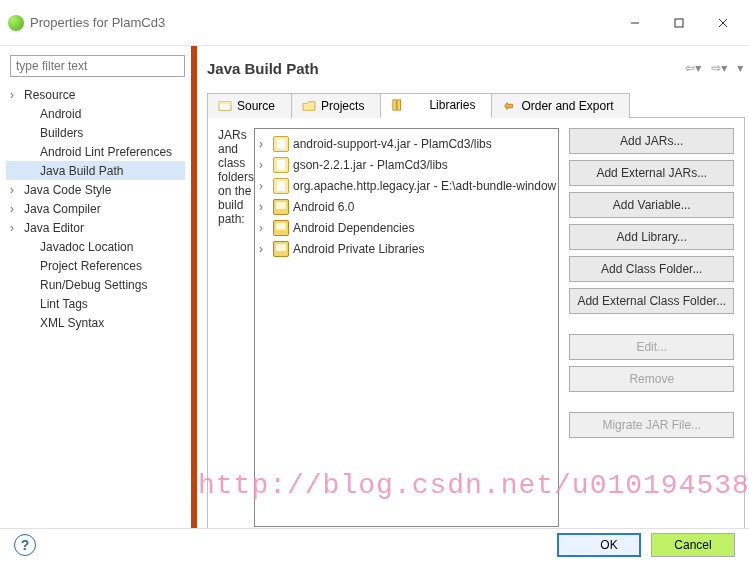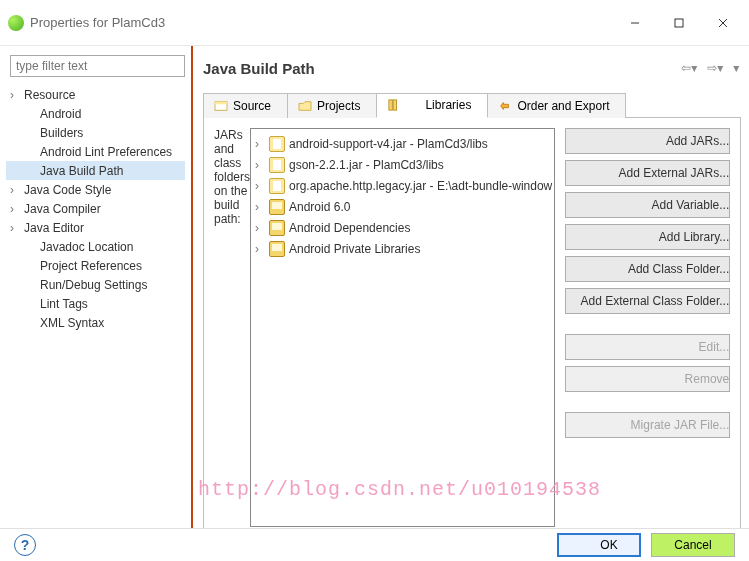--- a/index.html
+++ b/index.html
@@ -5,21 +5,21 @@
 * { box-sizing: border-box; margin: 0; padding: 0; font-family: "Segoe UI", Tahoma, sans-serif; font-size: 12px; }
 body { background: #fff; width: 749px; height: 561px; overflow: hidden; position: relative; }
 
 .titlebar { height: 46px; display: flex; align-items: center; padding: 0 4px 0 8px; background: #fff; border-bottom: 1px solid #e8e8e8; }
 .titlebar .app-icon { width: 16px; height: 16px; border-radius: 50%; background: radial-gradient(circle at 30% 30%, #aef25f, #4caf1f); margin-right: 6px; }
 .titlebar .title { color: #6b6b6b; font-size: 13px; flex: 1; }
 .titlebar .winbtn { width: 44px; height: 28px; display: flex; align-items: center; justify-content: center; color: #555; }
 
 .body-row { display: flex; height: 498px; }
 
-.left-pane { width: 197px; border-right: 2px solid #c2410c; padding: 8px 6px; display: flex; flex-direction: column; }
+.left-pane { width: 197px; border-right: 6px solid #c2410c; padding: 8px 6px; display: flex; flex-direction: column; }
 .filter-input { width: 175px; height: 22px; border: 1px solid #a7a7a7; padding: 0 5px; color: #777; margin: 1px 0 8px 4px; }
 .tree { flex:1; overflow:hidden; }
 .tree-item { display: flex; align-items: center; height: 19px; padding-left: 4px; color: #333; cursor: default; white-space: nowrap; }
 .tree-item.indent { padding-left: 20px; }
 .tree-item .caret { width: 14px; display:inline-block; color:#7a7a7a; }
 .tree-item.selected { background: #d6e8f7; }
 
 .right-pane { flex: 1; display: flex; flex-direction: column; padding: 8px 10px 6px 10px; position: relative; }
 .right-header { display: flex; align-items: center; height: 28px; }
 .right-title { font-size: 15px; font-weight: 600; color: #3b3b3b; flex: 1; }
@@ -36,31 +36,31 @@
 .content-row { display:flex; gap:10px; flex:1; min-height:0; }
 .jar-list { flex:1; border:1px solid #888; padding:4px 2px; overflow:hidden; }
 .jar-item { display:flex; align-items:center; height:21px; padding-left:2px; white-space:nowrap; color:#333; }
 .jar-item .caret { width:14px; color:#7a7a7a; }
 .jar-icon { width:16px; height:16px; margin-right:4px; display:inline-block; }
 .jar-icon.jar { background: linear-gradient(#fff,#fff) center/8px 10px no-repeat, #ffe9a0; border:1px solid #caa93a; border-radius:2px; }
 .jar-icon.lib { background:#f5d66b; border:1px solid #b78a1f; border-radius:2px; position:relative; }
 .jar-icon.lib::after { content:''; position:absolute; inset:2px 2px 5px 2px; background:#fff8d8; }
 
 .btn-col { width:165px; display:flex; flex-direction:column; gap:6px; }
-.btn { height:26px; border:1px solid #adadad; background:#e9e9e9; color:#333; cursor:pointer;text-align:right; }
+.btn { height:26px; border:1px solid #adadad; background:#e9e9e9; color:#333; cursor:pointer; }
 .btn:disabled { color:#a5a5a5; background:#efefef; cursor:default; }
 .btn-gap { height:8px; }
 
 .footer { height:33px; border-top:1px solid #e0e0e0; display:flex; align-items:center; padding:0 14px; gap:10px; position:absolute; left:0; right:0; bottom:0; background:#fff; }
 .help-icon { width:22px; height:22px; border:1.5px solid #2a6db3; border-radius:50%; color:#2a6db3; display:flex; align-items:center; justify-content:center; font-weight:700; font-size:14px; }
 .footer-spacer { flex:1; }
 .footer-btn { width:84px; height:24px; border:1px solid #adadad; background:#bef264; cursor:pointer; }
 .footer-btn.primary { border:2px solid #2a7ad4; background:#eaf3ff;padding-left:20px; }
 
-.watermark { position:absolute; left:198px; bottom:60px; color:#f08fb8; font-size:20px; font-family: "Courier New", monospace; letter-spacing:1px; pointer-events:none; opacity:.85; }
+.watermark { position:absolute; left:198px; bottom:60px; color:#f08fb8; font-size:28px; font-family: "Courier New", monospace; letter-spacing:1px; pointer-events:none; opacity:.85; }
 
 svg { display:block; }
 </style>
 </head>
 <body>
 
 <div class="titlebar">
   <span class="app-icon"></span>
   <span class="title">Properties for PlamCd3</span>
   <div class="winbtn">

